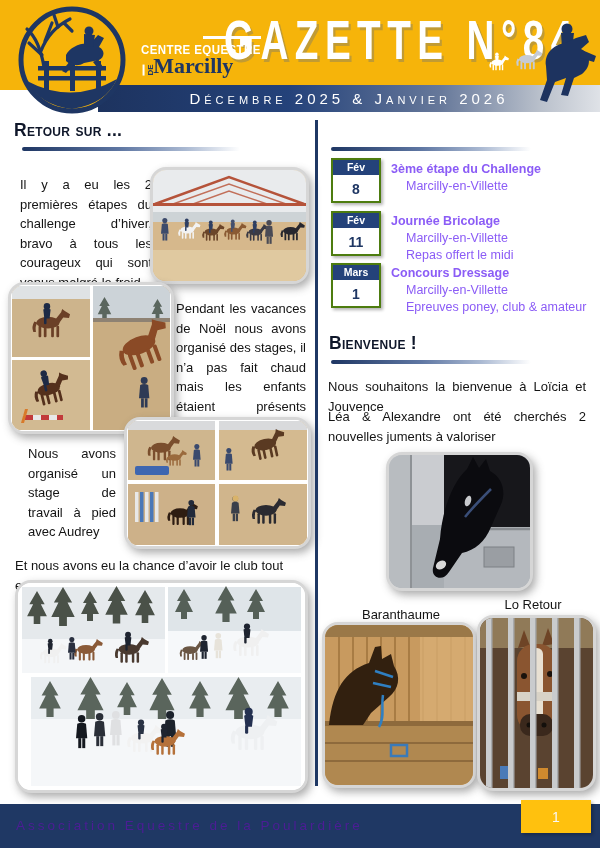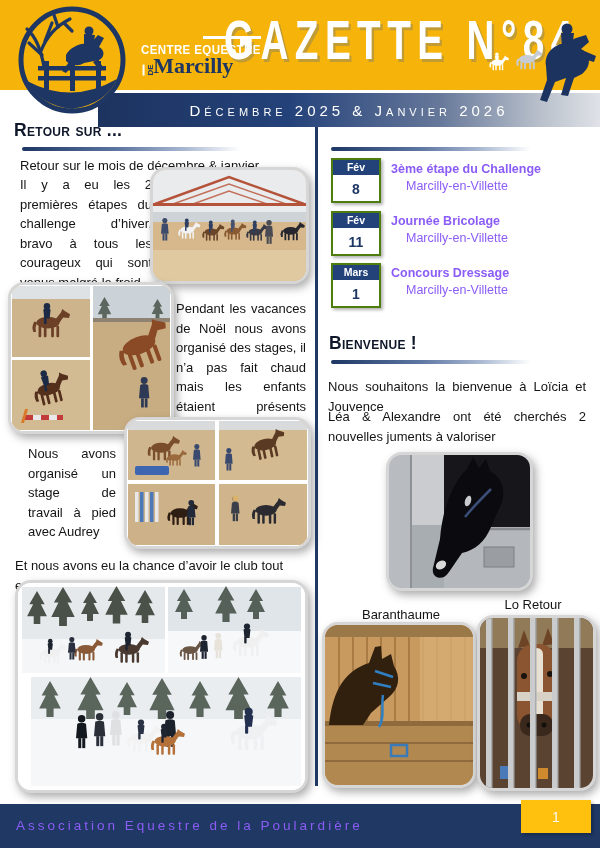--- a/index.html
+++ b/index.html
@@ -1,24 +1,24 @@
 <!DOCTYPE html>
 <html><head>
 <meta charset="utf-8">
 <style>
   html,body{margin:0;padding:0;background:#888;}
   #page{position:relative;width:600px;height:848px;background:#ffffff;overflow:hidden;
         font-family:"Liberation Sans",sans-serif;color:#1c1c1c;margin:0 auto;}
 
   
   .gold-band{position:absolute;left:0;top:0;width:600px;height:90px;background:#F6B40A;}
-  .date-bar{position:absolute;left:98px;top:85px;width:502px;height:34px;z-index:2;
+  .date-bar{position:absolute;left:98px;top:85px;width:502px;height:27px;z-index:2;
     background:linear-gradient(90deg,#1d335f 0%,#24427a 38%,#66789a 68%,#b9c0cb 88%,#dfe2e7 100%);
     display:flex;align-items:center;justify-content:center;color:#fff;font-size:15px;
-    font-variant:small-caps;letter-spacing:4px;white-space:nowrap;margin-top:8px;}
+    font-variant:small-caps;letter-spacing:4px;white-space:nowrap;}
   .logo-wrap{position:absolute;left:14px;top:5px;z-index:3;}
   .club{position:absolute;left:141px;top:36px;z-index:3;}
   .club-topline{width:58px;height:2.5px;background:#fff;margin-left:62px;margin-bottom:3px;}
   .club-line1{color:#fff;font-weight:bold;font-size:11.5px;letter-spacing:.4px;
     font-family:"Liberation Sans",sans-serif;transform:scaleY(1.15);transform-origin:left top;}
   .club-row{display:flex;align-items:flex-end;margin-top:2px;}
   .club-de{font-size:8px;font-weight:bold;color:#1E3663;transform:rotate(-90deg) translateY(2px);
     border-top:2px solid #fff;padding-top:1px;margin-right:1px;}
   .club-name{font-family:"Liberation Serif",serif;font-weight:bold;font-size:22px;line-height:.95;
     color:#1E3663;text-align:center;}
@@ -49,21 +49,21 @@
     height:15px;line-height:15px;margin-bottom:2px;}
   .cal-d{color:#1E3663;font-size:14px;font-weight:bold;text-align:center;height:24px;line-height:24px;}
   .ev{position:absolute;width:205px;font-size:12.5px;line-height:1.35;color:#8b5cf6;}
   .ev-title{font-weight:bold;}
   .ev-line{padding-left:15px;}
 
   .caption{position:absolute;font-size:13px;color:#141414;text-align:center;}
 
   
   .footer-bar{position:absolute;left:0;top:804px;width:600px;height:44px;background:#1F3864;}
-  .footer-text{position:absolute;left:16px;top:804px;height:44px;line-height:44px;color:#8b5cf6;
+  .footer-text{position:absolute;left:16px;top:804px;height:44px;line-height:44px;color:#4c1d95;
     font-size:13.5px;letter-spacing:3px;white-space:nowrap;}
   .page-box{position:absolute;left:521px;top:800px;width:70px;height:33px;background:#FFC10E;
     color:#f8f8f8;font-size:14px;display:flex;align-items:center;justify-content:center;
     box-shadow:2px 2px 3px rgba(0,0,0,.25);}
 </style>
 </head>
 <body>
 
 <svg width="0" height="0" style="position:absolute">
   <defs>
@@ -153,21 +153,20 @@
       <circle cx="31" cy="9" r="5.5"></circle>
       <path d="M25,13 L38,13 L36,30 L26,30 Z"></path>
       <path d="M10,46 C8,34 17,25 29,23 L40,18 L50,15 L53,22 L45,29 C55,34 56,46 46,54 L38,58 L32,76 L25,75 L30,58 L19,62 L11,82 L4,80 L11,60 Z"></path>
       <path d="M46,30 L60,36 L58,42 L44,38 Z"></path>
     </g>
   </svg>
 
   <div class="sec-h" style="left:14px;top:120px">Retour sur ...</div>
   <div class="rule" style="left:22px;top:147px;width:218px"></div>
 
-  <div class="txt" style="left:20px;top:156px;width:280px">Retour sur le mois de décembre &amp; janvier</div>
 
   <div class="txt just" style="left:20px;top:175px;width:132px">Il y a eu les 2 premières étapes du challenge d’hiver, bravo à tous les courageux qui sont venus malgré le froid.</div>
 
   <div class="photo" style="left:150px;top:167px;width:153px;height:111px">
     <svg width="153" height="111" viewBox="0 0 153 111">
       <rect width="153" height="111" fill="#d9c29a"></rect>
       <rect width="153" height="42" fill="#e9ebed"></rect>
       <path d="M2,34 L76,7 L151,34" stroke="#b5533a" stroke-width="2.5" fill="none"></path>
       <path d="M20,34 L76,14 L133,34 M40,34 L76,21 L114,34" stroke="#c2705a" stroke-width="1.4" fill="none"></path>
       <rect y="33" width="153" height="3" fill="#b5533a"></rect>
@@ -418,29 +417,31 @@
     <div class="ev-line">Marcilly-en-Villette</div>
   </div>
 
   <div class="cal" style="left:331px;top:211px">
     <div class="cal-m">Fév</div>
     <div class="cal-d">11</div>
   </div>
   <div class="ev" style="left:391px;top:213px">
     <div class="ev-title">Journée Bricolage</div>
     <div class="ev-line">Marcilly-en-Villette</div>
+    <div class="ev-line">Repas offert le midi</div>
   </div>
 
   <div class="cal" style="left:331px;top:263px">
     <div class="cal-m">Mars</div>
     <div class="cal-d">1</div>
   </div>
   <div class="ev" style="left:391px;top:265px">
     <div class="ev-title">Concours Dressage</div>
     <div class="ev-line">Marcilly-en-Villette</div>
+    <div class="ev-line">Epreuves poney, club &amp; amateur</div>
   </div>
 
   <div class="sec-h" style="left:329px;top:333px">Bienvenue !</div>
   <div class="rule" style="left:331px;top:360px;width:200px"></div>
 
   <div class="txt just" style="left:328px;top:377px;width:258px">Nous souhaitons la bienvenue à Loïcia et Jouvence</div>
   <div class="txt just" style="left:328px;top:407px;width:258px">Léa &amp; Alexandre ont été cherchés 2 nouvelles juments à valoriser</div>
 
 
   <div class="photo" style="left:386px;top:452px;width:141px;height:133px">

